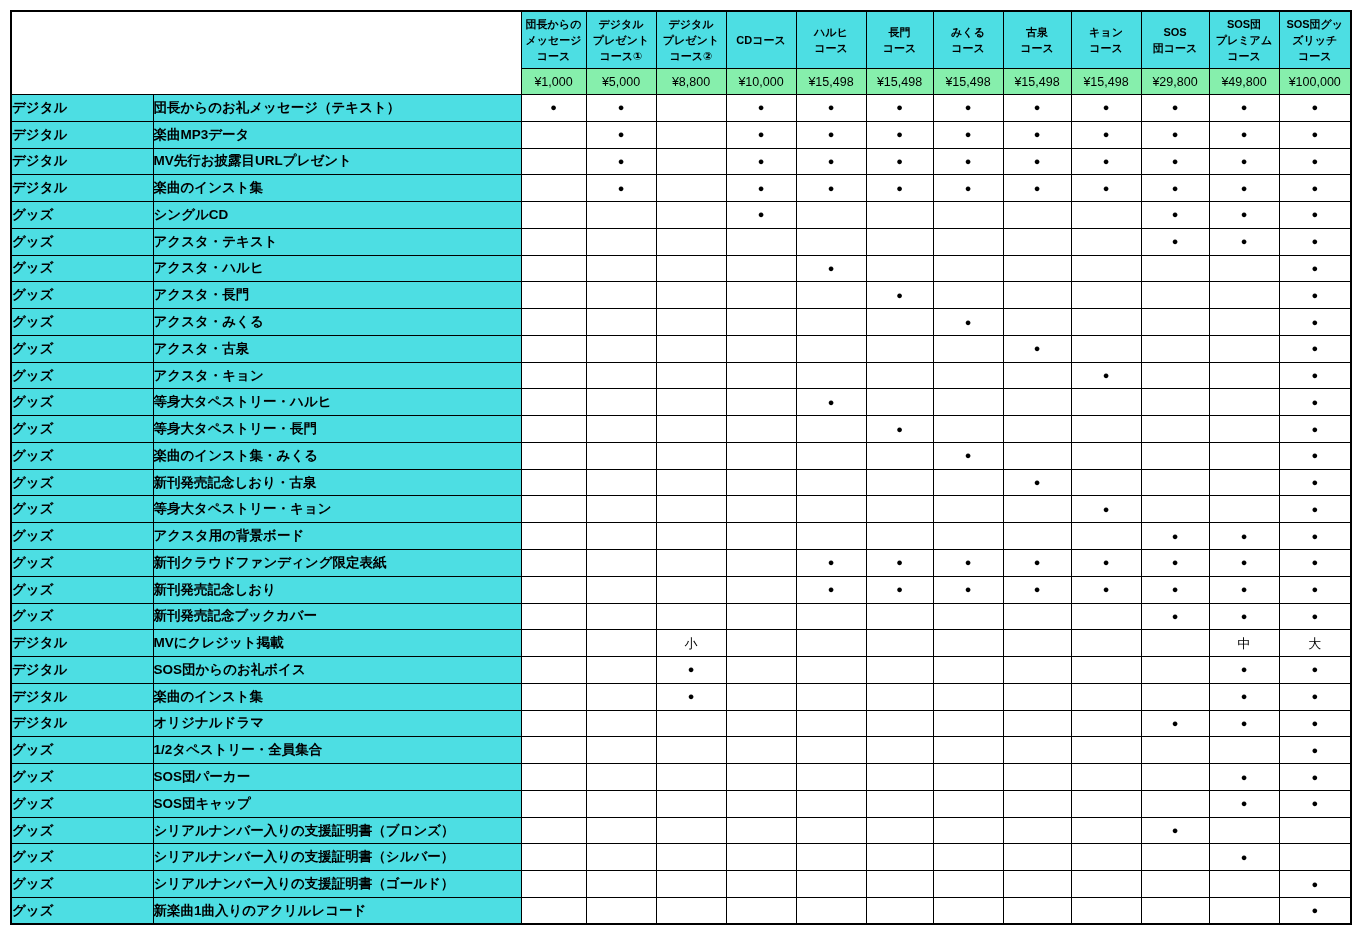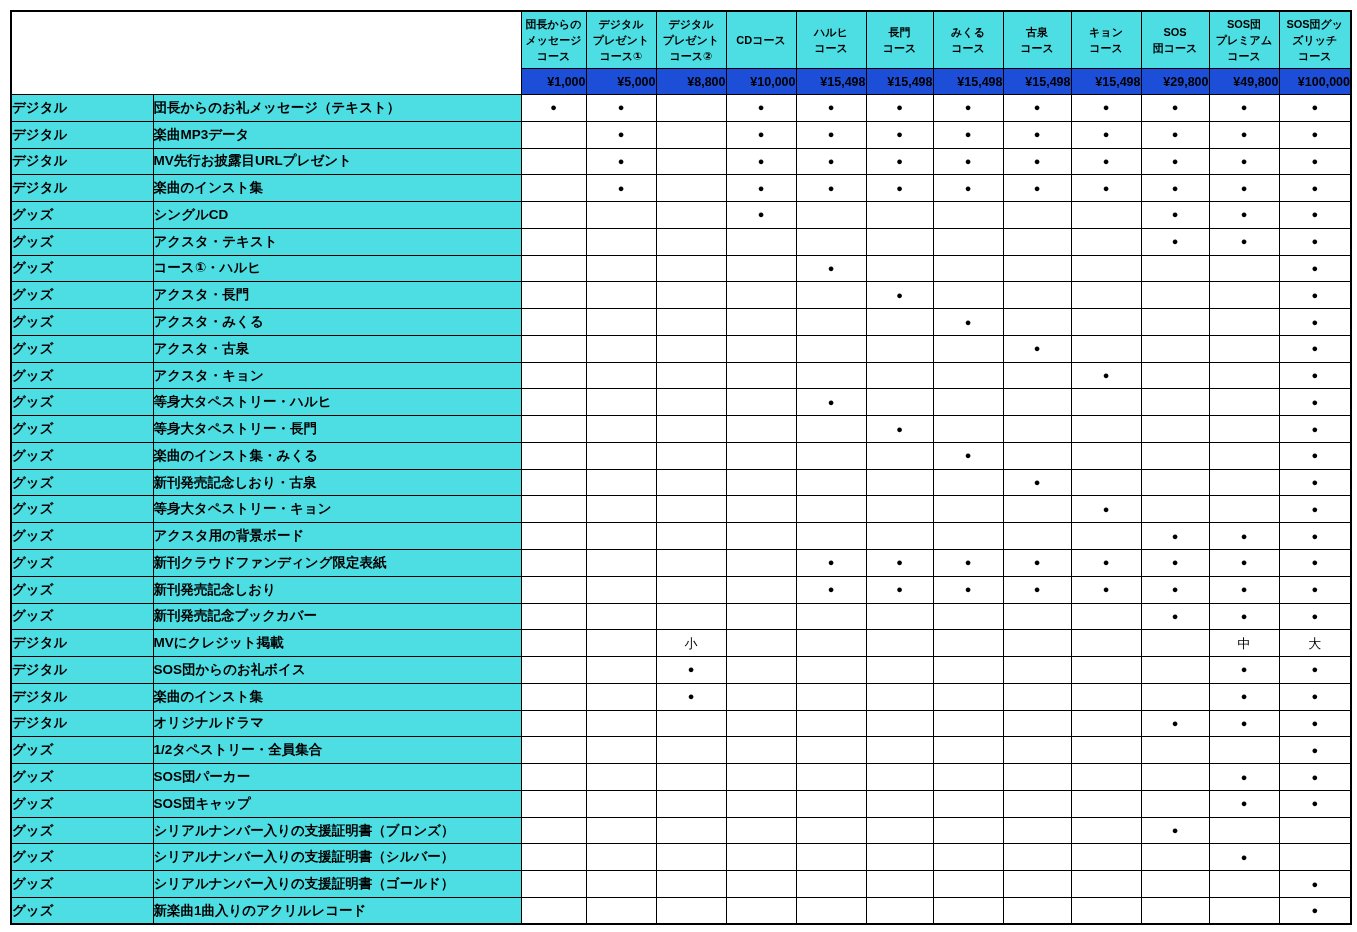--- a/index.html
+++ b/index.html
@@ -25,22 +25,22 @@
     color:var(--text);
     overflow:hidden;
   }
   .corner{background:#ffffff;}
   .course-th{
     background:var(--cell-fill);
     font-size:11px;font-weight:bold;text-align:center;vertical-align:middle;
     white-space:pre-line;line-height:16px;height:56px;
   }
   .price-td{
-    background:#1d4ed8;
-    font-size:12.5px;font-weight:bold;text-align:right;vertical-align:middle;
+    background:#86efac;
+    font-size:12.5px;font-weight:normal;text-align:center;vertical-align:middle;
     height:25px;
   }
   tbody tr{height:26.77px;}
   .cat-td,.item-td{
     background:var(--cell-fill);
     font-size:13.5px;font-weight:bold;text-align:left;vertical-align:middle;
     padding-left:4px;white-space:nowrap;
   }
   .mark-td{
     background:#ffffff;text-align:center;vertical-align:middle;
@@ -209,21 +209,21 @@
         <td class="mark-td"></td>
         <td class="mark-td"></td>
         <td class="mark-td"></td>
         <td class="mark-td"></td>
         <td class="mark-td">●</td>
         <td class="mark-td">●</td>
         <td class="mark-td">●</td>
       </tr>
       <tr>
         <td class="cat-td">グッズ</td>
-        <td class="item-td">コース①・ハルヒ</td>
+        <td class="item-td">アクスタ・ハルヒ</td>
         <td class="mark-td"></td>
         <td class="mark-td"></td>
         <td class="mark-td"></td>
         <td class="mark-td"></td>
         <td class="mark-td">●</td>
         <td class="mark-td"></td>
         <td class="mark-td"></td>
         <td class="mark-td"></td>
         <td class="mark-td"></td>
         <td class="mark-td"></td>

